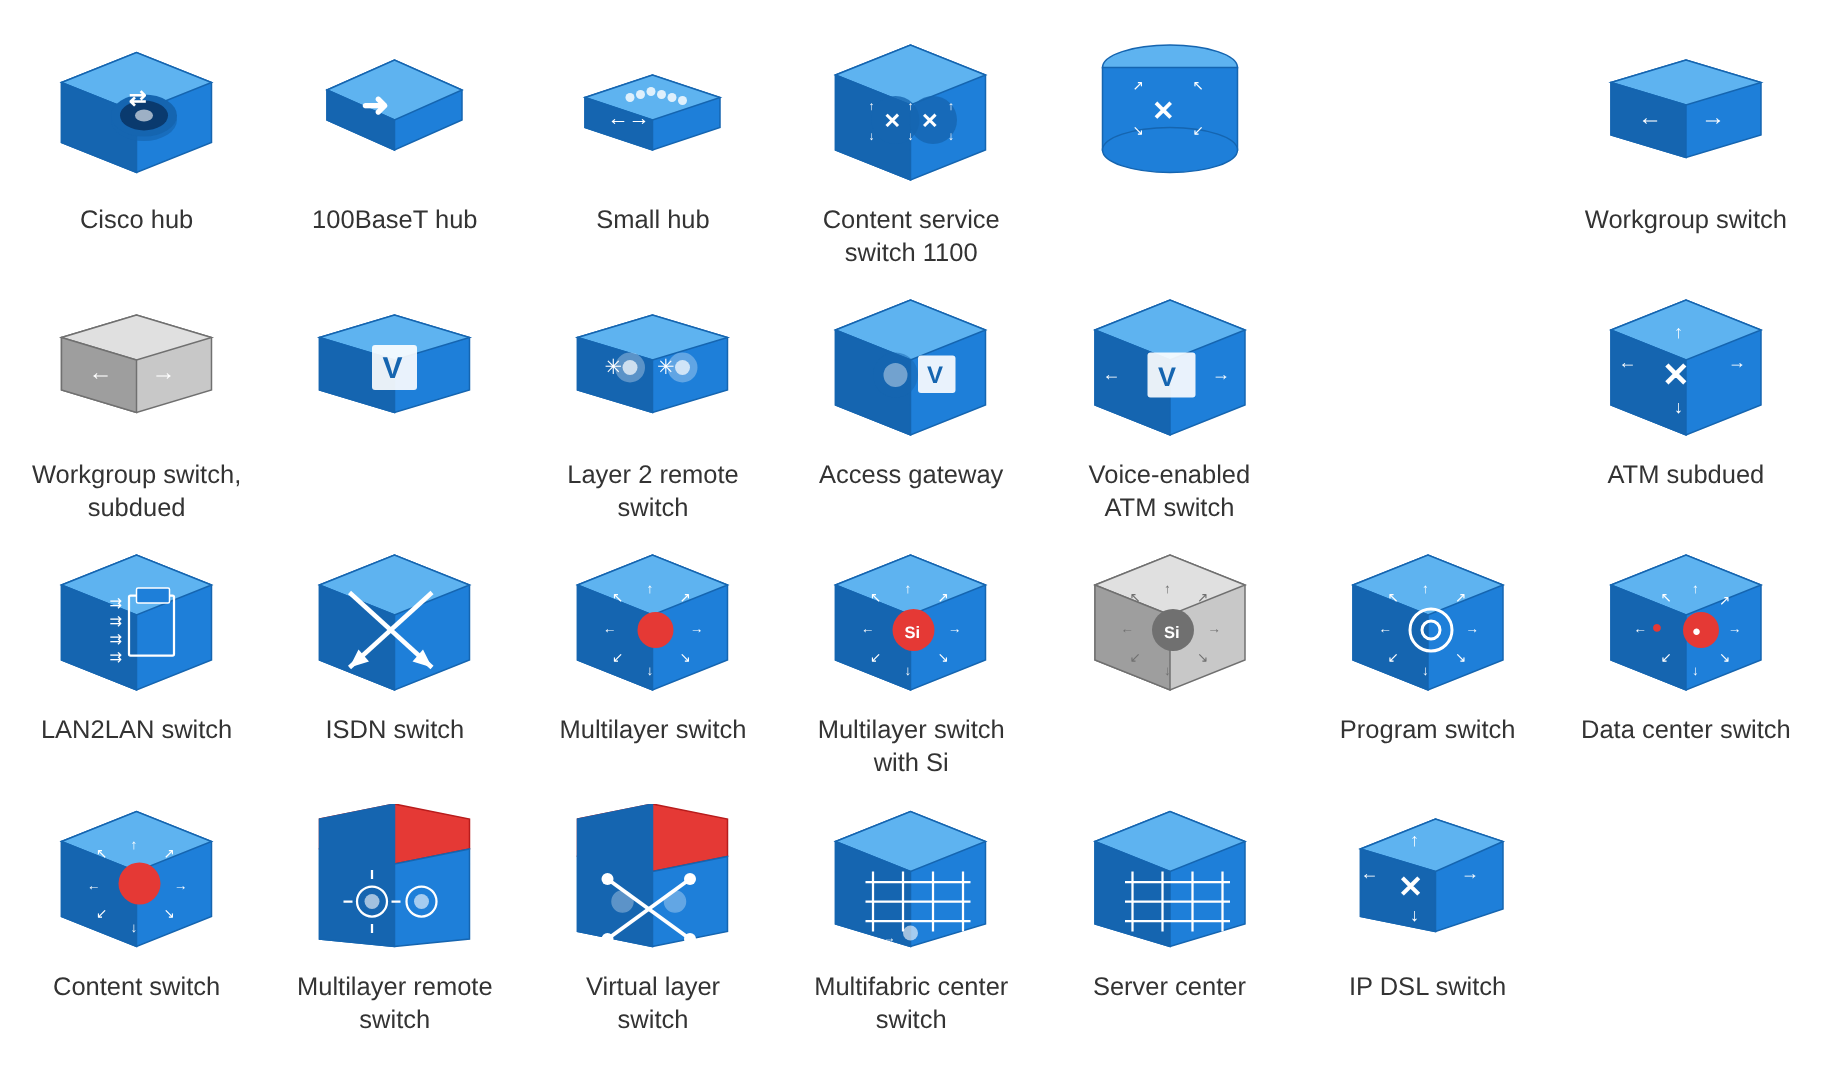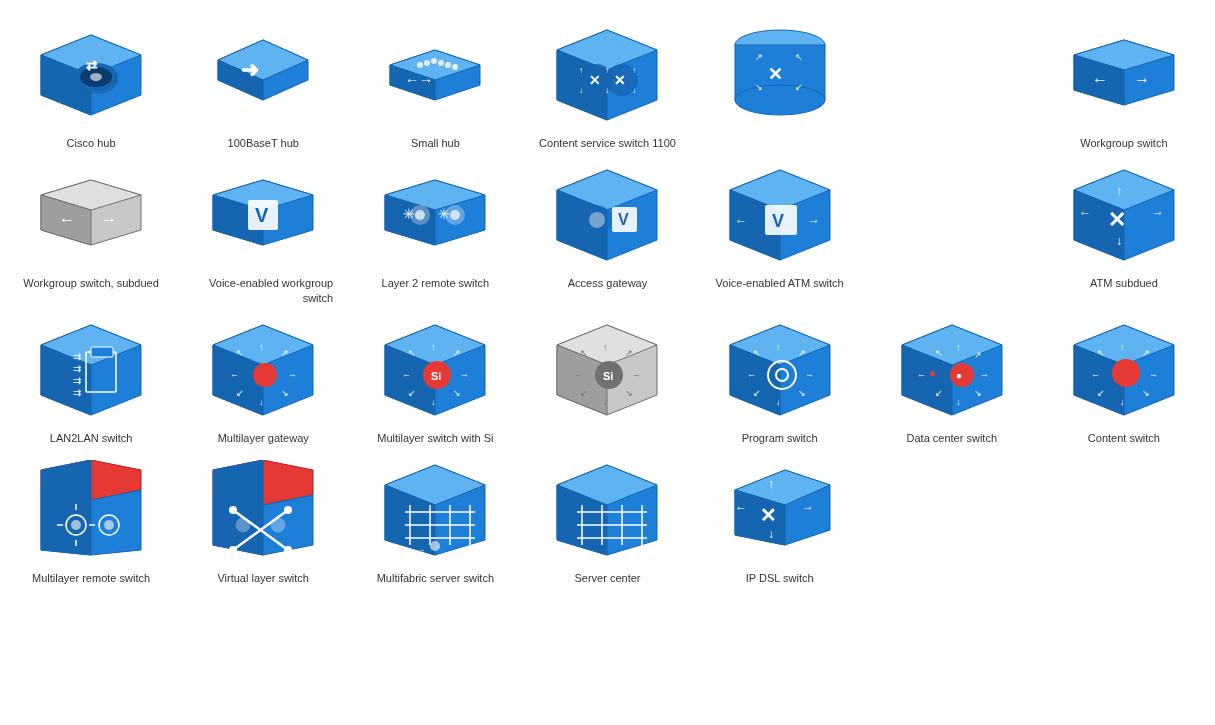--- a/index.html
+++ b/index.html
@@ -25,22 +25,22 @@
       gap: 6px;
     }
     .icon-wrap {
       width: 130px;
       height: 110px;
       display: flex;
       align-items: center;
       justify-content: center;
     }
     .label {
-      font-size: 11px;
-      text-align: right;
+      font-size: 17px;
+      text-align: center;
       color: #333;
       max-width: 140px;
       line-height: 1.3;
     }
 
     
     svg {
       display: block;
     }
   </style>
@@ -171,21 +171,20 @@
       <div class="icon-wrap">
         <svg width="120" height="100" viewBox="0 0 120 100">
       <polygon points="10,30 60,15 110,30 110,65 60,80 10,65" fill="#1E7FD9" stroke="#1565B0" stroke-width="1"></polygon>
       <polygon points="10,30 60,45 110,30 60,15" fill="#5EB3F0" stroke="#1565B0" stroke-width="1"></polygon>
       <polygon points="10,30 10,65 60,80 60,45" fill="#1565B0" stroke="#1565B0" stroke-width="1"></polygon>
 
       <rect x="45" y="35" width="30" height="30" fill="#FFFFFF" opacity="0.9" rx="2"></rect>
       <text x="52" y="57" font-size="20" fill="#1565B0" font-weight="bold">V</text>
     </svg>
       </div>
-      <div class="label">Voice-enabled workgroup switch</div>
     </div>
     <div class="item">
       <div class="icon-wrap">
         <svg width="120" height="100" viewBox="0 0 120 100">
       <polygon points="10,30 60,15 110,30 110,65 60,80 10,65" fill="#1E7FD9" stroke="#1565B0" stroke-width="1"></polygon>
       <polygon points="10,30 60,45 110,30 60,15" fill="#5EB3F0" stroke="#1565B0" stroke-width="1"></polygon>
       <polygon points="10,30 10,65 60,80 60,45" fill="#1565B0" stroke="#1565B0" stroke-width="1"></polygon>
 
       <circle cx="45" cy="50" r="10" fill="#FFFFFF" opacity="0.3"></circle>
       <circle cx="45" cy="50" r="5" fill="#FFFFFF" opacity="0.7"></circle>
@@ -258,41 +257,56 @@
       <text x="42" y="40" font-size="10" fill="#FFFFFF">⇉</text>
       <text x="42" y="52" font-size="10" fill="#FFFFFF">⇉</text>
       <text x="42" y="64" font-size="10" fill="#FFFFFF">⇉</text>
       <text x="42" y="76" font-size="10" fill="#FFFFFF">⇉</text>
 
       <rect x="55" y="32" width="30" height="40" fill="none" stroke="#FFFFFF" stroke-width="1.5" rx="1"></rect>
       <rect x="60" y="27" width="22" height="10" fill="#1E7FD9" stroke="#FFFFFF" stroke-width="1" rx="1"></rect>
     </svg>
       </div>
       <div class="label">LAN2LAN switch</div>
+    </div>
+    <div class="item">
+      <div class="icon-wrap">
+        <svg width="120" height="100" viewBox="0 0 120 100">
+      <polygon points="10,25 60,5 110,25 110,75 60,95 10,75" fill="#1E7FD9" stroke="#1565B0" stroke-width="1"></polygon>
+      <polygon points="10,25 60,45 110,25 60,5" fill="#5EB3F0" stroke="#1565B0" stroke-width="1"></polygon>
+      <polygon points="10,25 10,75 60,95 60,45" fill="#1565B0" stroke="#1565B0" stroke-width="1"></polygon>
+
+      <line x1="30" y1="30" x2="85" y2="80" stroke="#FFFFFF" stroke-width="3"></line>
+      <polygon points="85,80 72,76 79,68" fill="#FFFFFF"></polygon>
+      <line x1="85" y1="30" x2="30" y2="80" stroke="#FFFFFF" stroke-width="3"></line>
+      <polygon points="30,80 43,76 36,68" fill="#FFFFFF"></polygon>
+    </svg>
+      </div>
+      <div class="label">ISDN switch</div>
     </div>
     <div class="item">
       <div class="icon-wrap">
         <svg width="120" height="100" viewBox="0 0 120 100">
       <polygon points="10,25 60,5 110,25 110,75 60,95 10,75" fill="#1E7FD9" stroke="#1565B0" stroke-width="1"></polygon>
       <polygon points="10,25 60,45 110,25 60,5" fill="#5EB3F0" stroke="#1565B0" stroke-width="1"></polygon>
       <polygon points="10,25 10,75 60,95 60,45" fill="#1565B0" stroke="#1565B0" stroke-width="1"></polygon>
 
       <circle cx="62" cy="55" r="12" fill="#E53935"></circle>
 
       <text x="56" y="30" font-size="9" fill="#FFFFFF">↑</text>
       <text x="78" y="36" font-size="9" fill="#FFFFFF">↗</text>
       <text x="85" y="57" font-size="9" fill="#FFFFFF">→</text>
       <text x="78" y="76" font-size="9" fill="#FFFFFF">↘</text>
       <text x="56" y="85" font-size="9" fill="#FFFFFF">↓</text>
       <text x="33" y="76" font-size="9" fill="#FFFFFF">↙</text>
       <text x="27" y="57" font-size="9" fill="#FFFFFF">←</text>
       <text x="33" y="36" font-size="9" fill="#FFFFFF">↖</text>
     </svg>
       </div>
-      <div class="label">Multilayer gateway</div>
+      <div class="label">Multilayer switch</div>
     </div>
     <div class="item">
       <div class="icon-wrap">
         <svg width="120" height="100" viewBox="0 0 120 100">
       <polygon points="10,25 60,5 110,25 110,75 60,95 10,75" fill="#1E7FD9" stroke="#1565B0" stroke-width="1"></polygon>
       <polygon points="10,25 60,45 110,25 60,5" fill="#5EB3F0" stroke="#1565B0" stroke-width="1"></polygon>
       <polygon points="10,25 10,75 60,95 60,45" fill="#1565B0" stroke="#1565B0" stroke-width="1"></polygon>
 
       <circle cx="62" cy="55" r="14" fill="#E53935"></circle>
       <text x="56" y="60" font-size="11" fill="#FFFFFF" font-weight="bold">Si</text>
@@ -446,21 +460,21 @@
       <line x1="95" y1="45" x2="95" y2="85" stroke="#FFFFFF" stroke-width="1.5"></line>
       <line x1="30" y1="52" x2="100" y2="52" stroke="#FFFFFF" stroke-width="1.5"></line>
       <line x1="30" y1="65" x2="100" y2="65" stroke="#FFFFFF" stroke-width="1.5"></line>
       <line x1="30" y1="78" x2="100" y2="78" stroke="#FFFFFF" stroke-width="1.5"></line>
 
       <circle cx="60" cy="86" r="5" fill="#FFFFFF" opacity="0.6"></circle>
 
       <text x="42" y="92" font-size="8" fill="#FFFFFF">→</text>
     </svg>
       </div>
-      <div class="label">Multifabric server switch</div>
+      <div class="label">Multifabric center switch</div>
     </div>
     <div class="item">
       <div class="icon-wrap">
         <svg width="120" height="100" viewBox="0 0 120 100">
       <polygon points="10,25 60,5 110,25 110,80 60,95 10,80" fill="#1E7FD9" stroke="#1565B0" stroke-width="1"></polygon>
       <polygon points="10,25 60,45 110,25 60,5" fill="#5EB3F0" stroke="#1565B0" stroke-width="1"></polygon>
       <polygon points="10,25 10,80 60,95 60,45" fill="#1565B0" stroke="#1565B0" stroke-width="1"></polygon>
 
       <line x1="35" y1="45" x2="35" y2="85" stroke="#FFFFFF" stroke-width="1.5"></line>
       <line x1="55" y1="45" x2="55" y2="85" stroke="#FFFFFF" stroke-width="1.5"></line>

